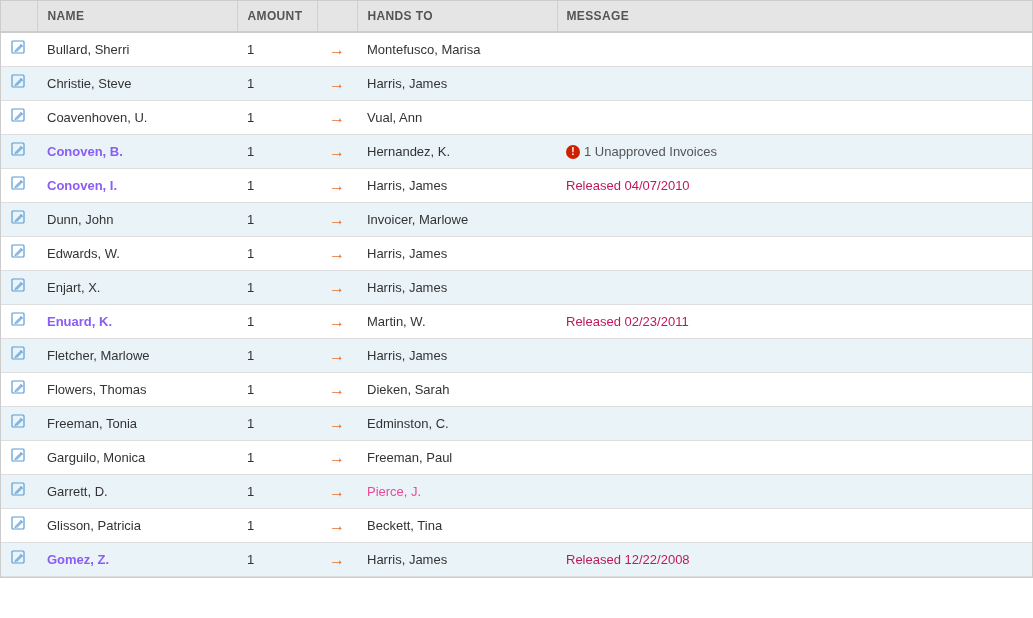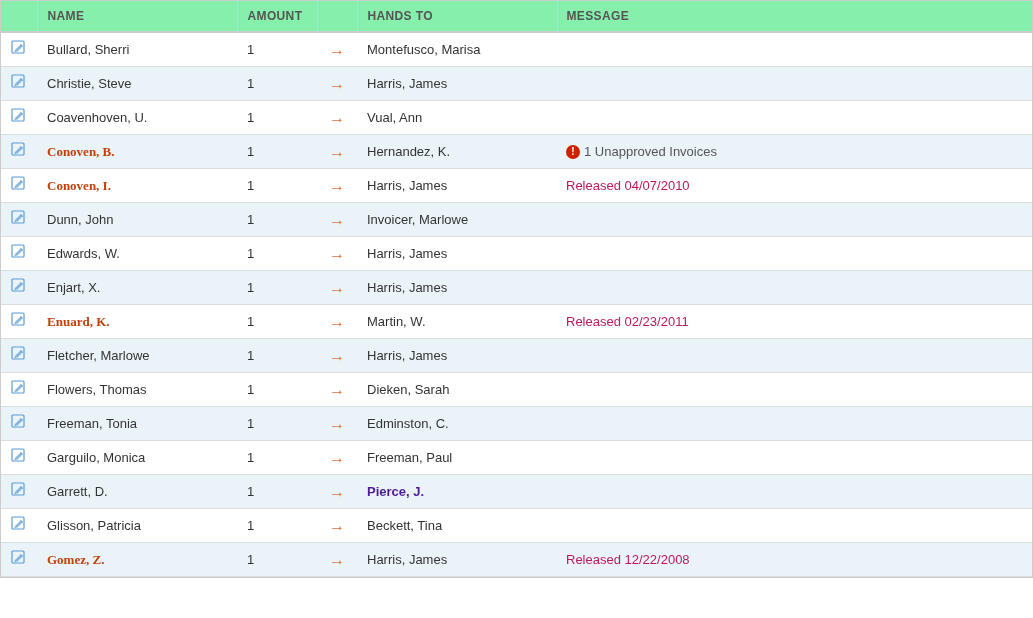--- a/index.html
+++ b/index.html
@@ -12,21 +12,21 @@
     .table-container {
       width: 1033px;
       border: 1px solid #ccc;
       overflow: hidden;
     }
     table {
       width: 100%;
       border-collapse: collapse;
     }
     thead tr {
-      background: #86efac;
+      background: #e5e5e5;
       border-bottom: 2px solid #ccc;
     }
     thead th {
       text-align: left;
       padding: 8px 10px;
       font-weight: bold;
       font-size: 12px;
       color: #555;
       text-transform: uppercase;
       letter-spacing: 0.03em;
@@ -52,22 +52,22 @@
       width: 16px;
       height: 16px;
       color: #5b9bd5;
       cursor: pointer;
     }
     .arrow-icon {
       color: #e07030;
       font-size: 16px;
       font-weight: bold;
     }
-    .name-orange { color: #c2410c; font-weight: bold; font-family: Liberation Serif, serif; }
-    .handsto-orange { color: #4c1d95; font-weight: bold; }
+    .name-orange { color: #8b5cf6; font-weight: bold; }
+    .handsto-orange { color: #ec4899; font-weight: normal; }
     .message-released { color: #be185d; }
     .message-unapproved {
       display: flex;
       align-items: center;
       gap: 4px;
       color: #555;
     }
     .unapproved-dot {
       display: inline-block;
       width: 14px;

